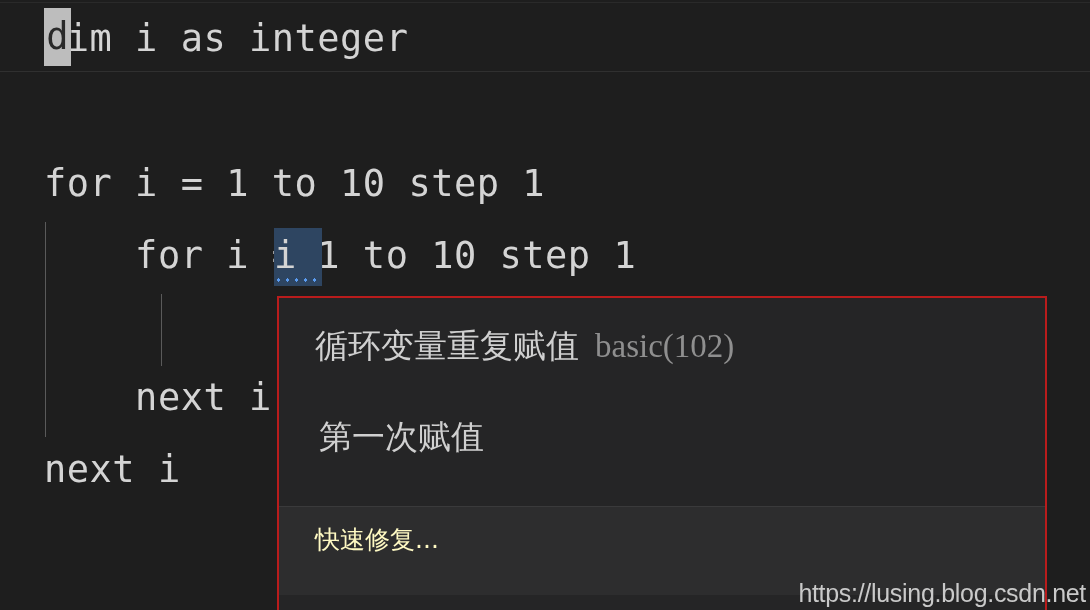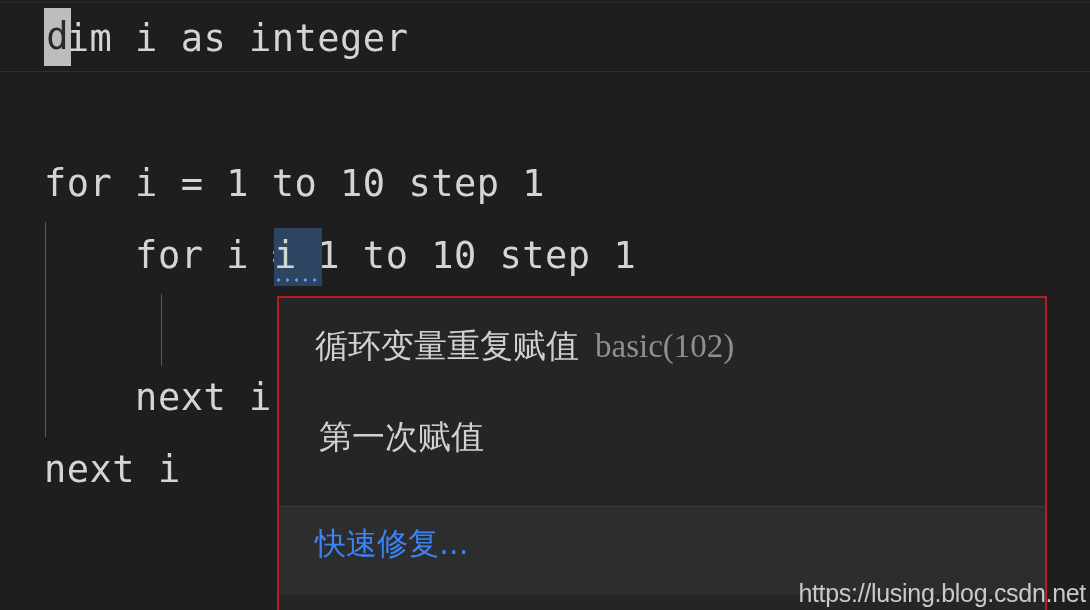--- a/index.html
+++ b/index.html
@@ -160,22 +160,22 @@
     top: 209px;
     width: 100%;
     height: 88px;
     background: #2d2d2e;
     box-sizing: border-box;
   }
   .tt-action-link {
     position: absolute;
     left: 36px;
     top: 16px;
-    color: #3b82f6;
-    font-size: 31px;
+    color: #fef9c3;
+    font-size: 25px;
     font-family: "DejaVu Sans", "Liberation Sans", sans-serif;
     white-space: pre;
     cursor: pointer;
   }
 
   
   .watermark {
     position: absolute;
     right: 4px;
     bottom: 2px;

